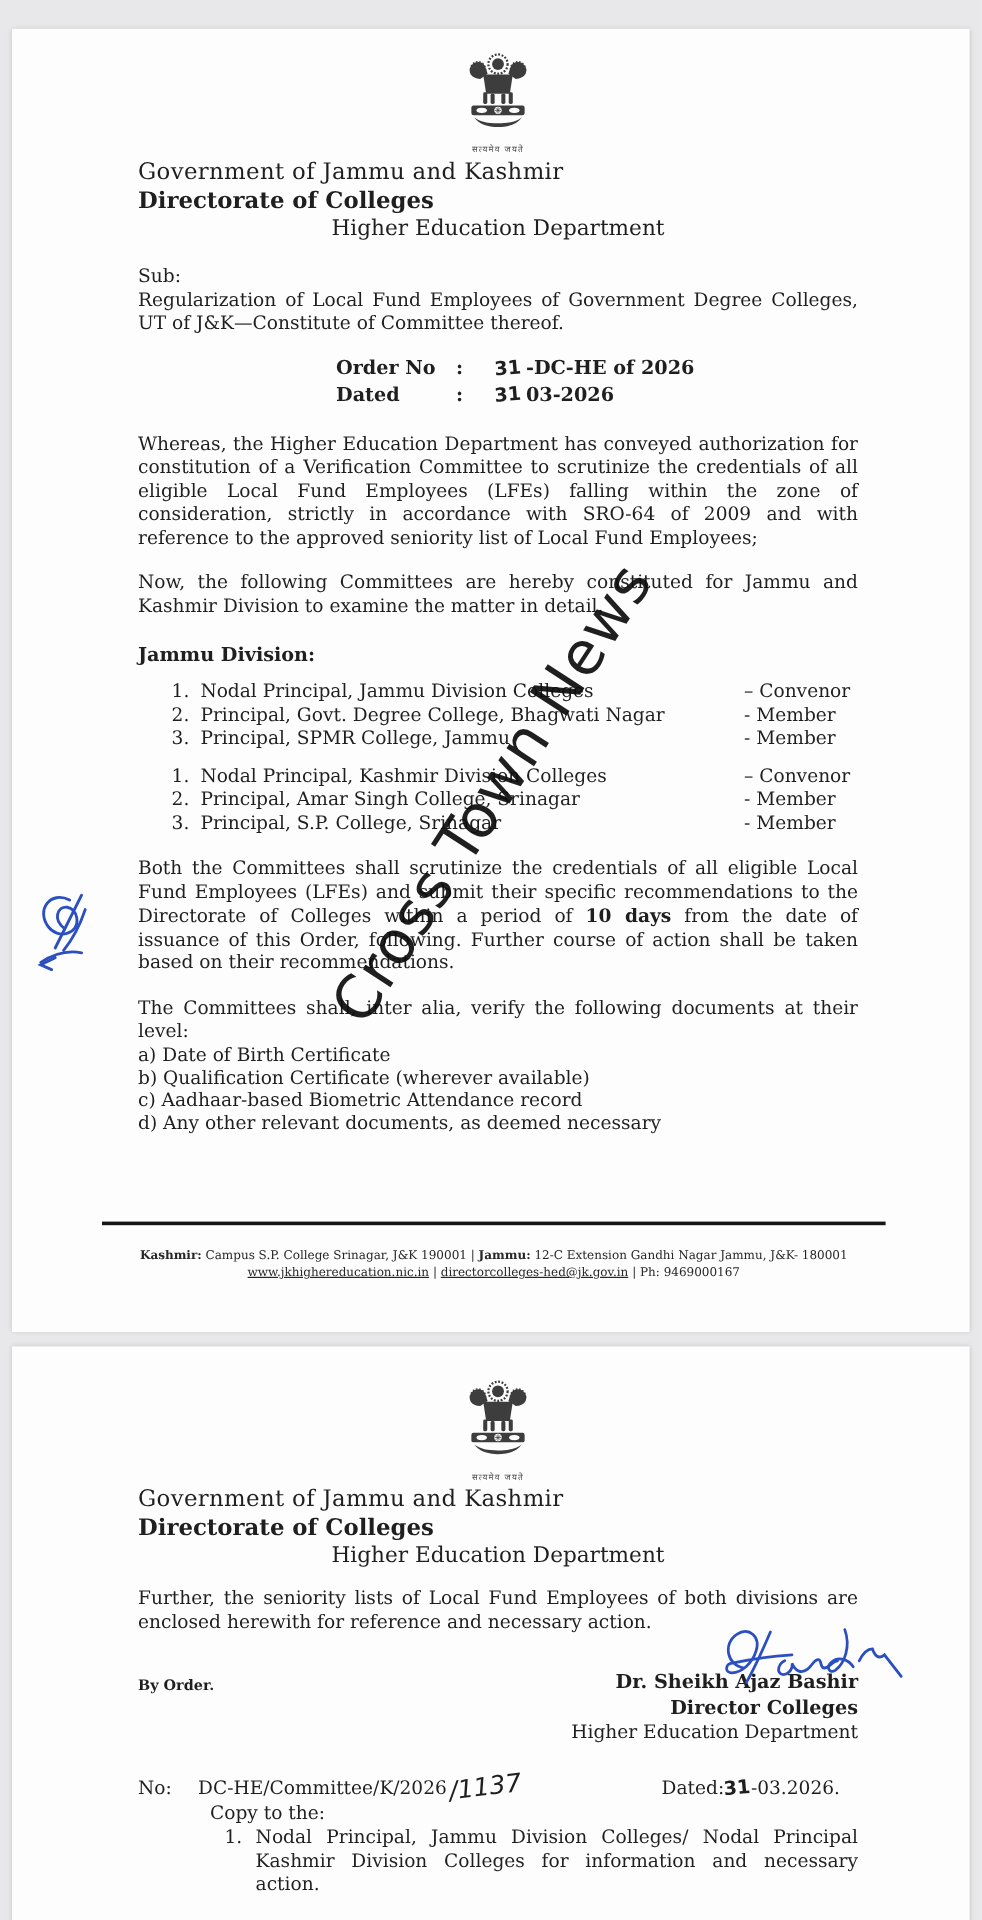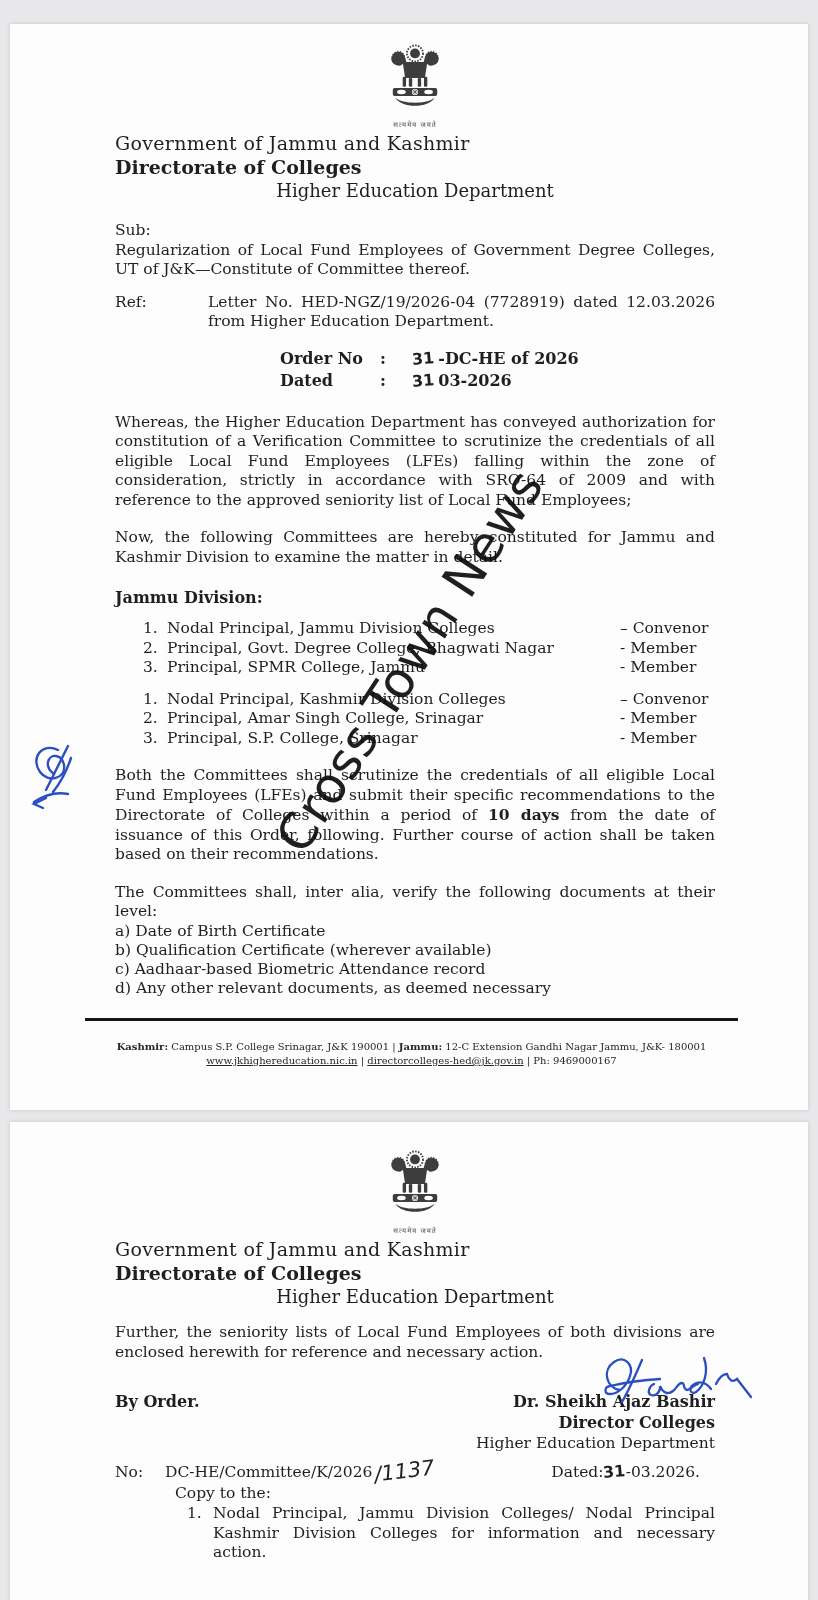--- a/index.html
+++ b/index.html
@@ -92,27 +92,27 @@
     letter-spacing: 1px;
     color: #0d0d0d;
     opacity: 0.92;
     white-space: nowrap;
     pointer-events: none;
   }
 
   .sig-margin { position: absolute; left: 14px; top: 710px; }
 
   .byorder-line { display: flex; justify-content: space-between; align-items: flex-end; margin-top: 30px; }
-  .by-order { font-size: 16px; font-weight: bold; }
+  .by-order { font-size: 12px; font-weight: bold; }
   .signer-name { font-size: 16px; font-weight: bold; text-align: right; }
   .signer-title { font-size: 16px; font-weight: bold; text-align: right; margin-top: 2px; }
   .signer-dept { font-size: 15.5px; text-align: right; margin-top: 2px; }
   .sig2 { position: absolute; right: 48px; top: 228px; }
 
-  .no-row { display: flex; font-size: 15.5px; margin-top: 6px; align-items: baseline; }
+  .no-row { display: flex; font-size: 15.5px; margin-top: 24px; align-items: baseline; }
   .no-label { width: 50px; flex-shrink: 0; }
   .no-dated { margin-left: auto; margin-right: 15px; }
   .copy-to { font-size: 15.5px; margin-left: 60px; margin-top: 2px; }
   .copy-row { display: flex; margin-left: 72px; font-size: 15.5px; line-height: 19.5px; margin-top: 2px; }
   .c-num { width: 26px; flex-shrink: 0; }
   .c-text { flex: 1; text-align: justify; }
 </style>
 </head>
 <body>
 
@@ -153,24 +153,20 @@
 
       <div class="h-govt">Government of Jammu and Kashmir</div>
       <div class="h-dir">Directorate of Colleges</div>
       <div class="h-dept">Higher Education Department</div>
 
       <div class="ls-row sub">
         <span class="ls-label">Sub:</span>
         <span class="ls-text">Regularization of Local Fund Employees of Government Degree Colleges, UT of J&amp;K—Constitute of Committee thereof.</span>
       </div>
 
-      <div class="ls-row ref">
-        <span class="ls-label">Ref:</span>
-        <span class="ls-text">Letter No. HED-NGZ/19/2026-04 (7728919) dated 12.03.2026 from Higher Education Department.</span>
-      </div>
 
       <div class="order-block">
         <div class="order-row">
           <span class="o-label">Order No</span>
           <span class="o-colon">:</span>
           <span class="o-value"><span class="hand">31</span><span>-DC-HE of 2026</span></span>
         </div>
         <div class="order-row">
           <span class="o-label">Dated</span>
           <span class="o-colon">:</span>

